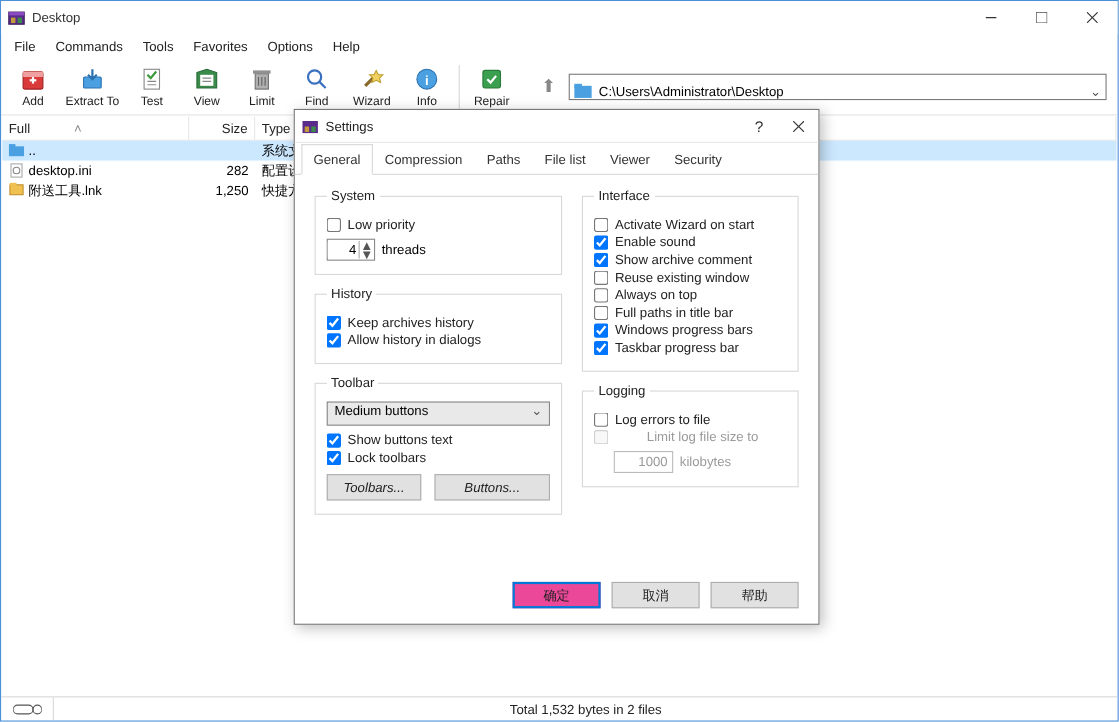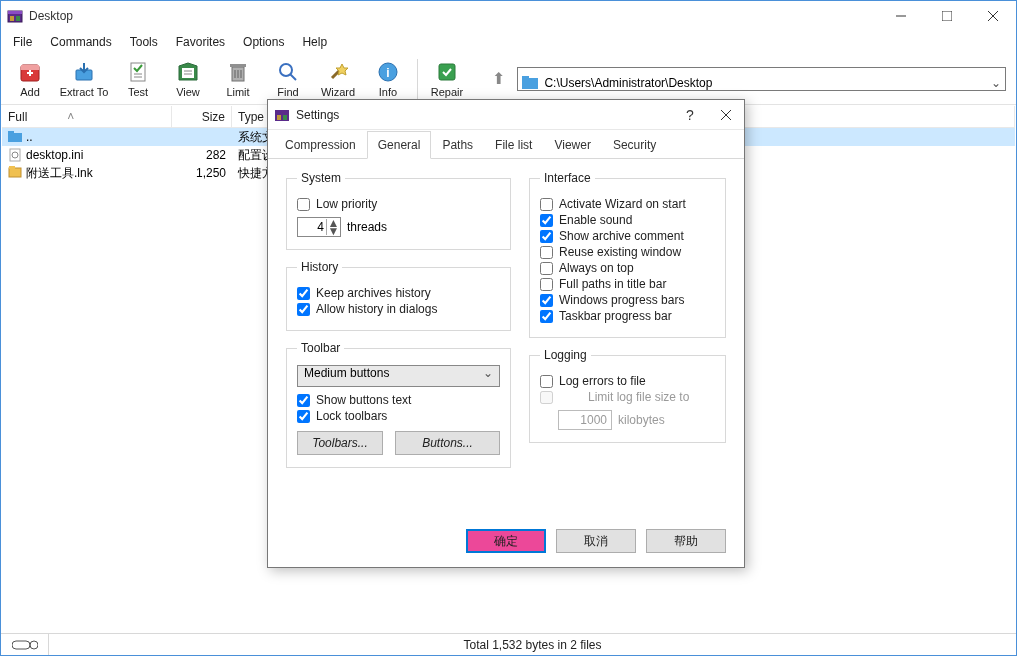--- a/index.html
+++ b/index.html
@@ -296,22 +296,22 @@
     <span class="t">Settings</span>
     <div class="hbtn">?</div>
     <div class="hbtn">
         <svg width="10" height="10">
           <line x1="0" y1="0" x2="10" y2="10" stroke="#333"></line>
           <line x1="10" y1="0" x2="0" y2="10" stroke="#333"></line>
         </svg>
       </div>
   </div>
   <div class="tabs">
+    <div class="tab active">General</div>
     <div class="tab">Compression</div>
-    <div class="tab active">General</div>
     <div class="tab">Paths</div>
     <div class="tab">File list</div>
     <div class="tab">Viewer</div>
     <div class="tab">Security</div>
   </div>
   <div class="dlg-body">
     <div class="col-l">
       <fieldset>
         <legend>System</legend>
         <label class="chk">

